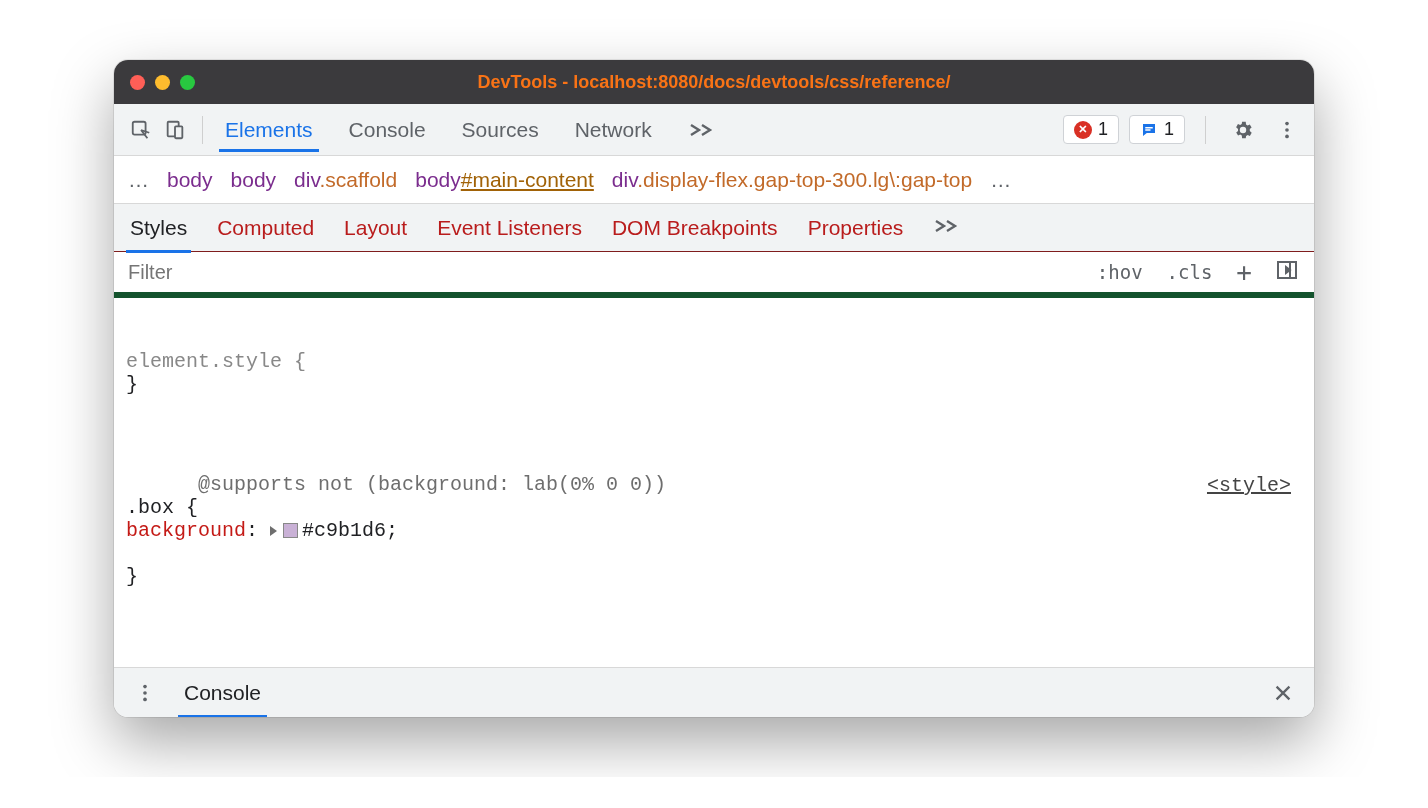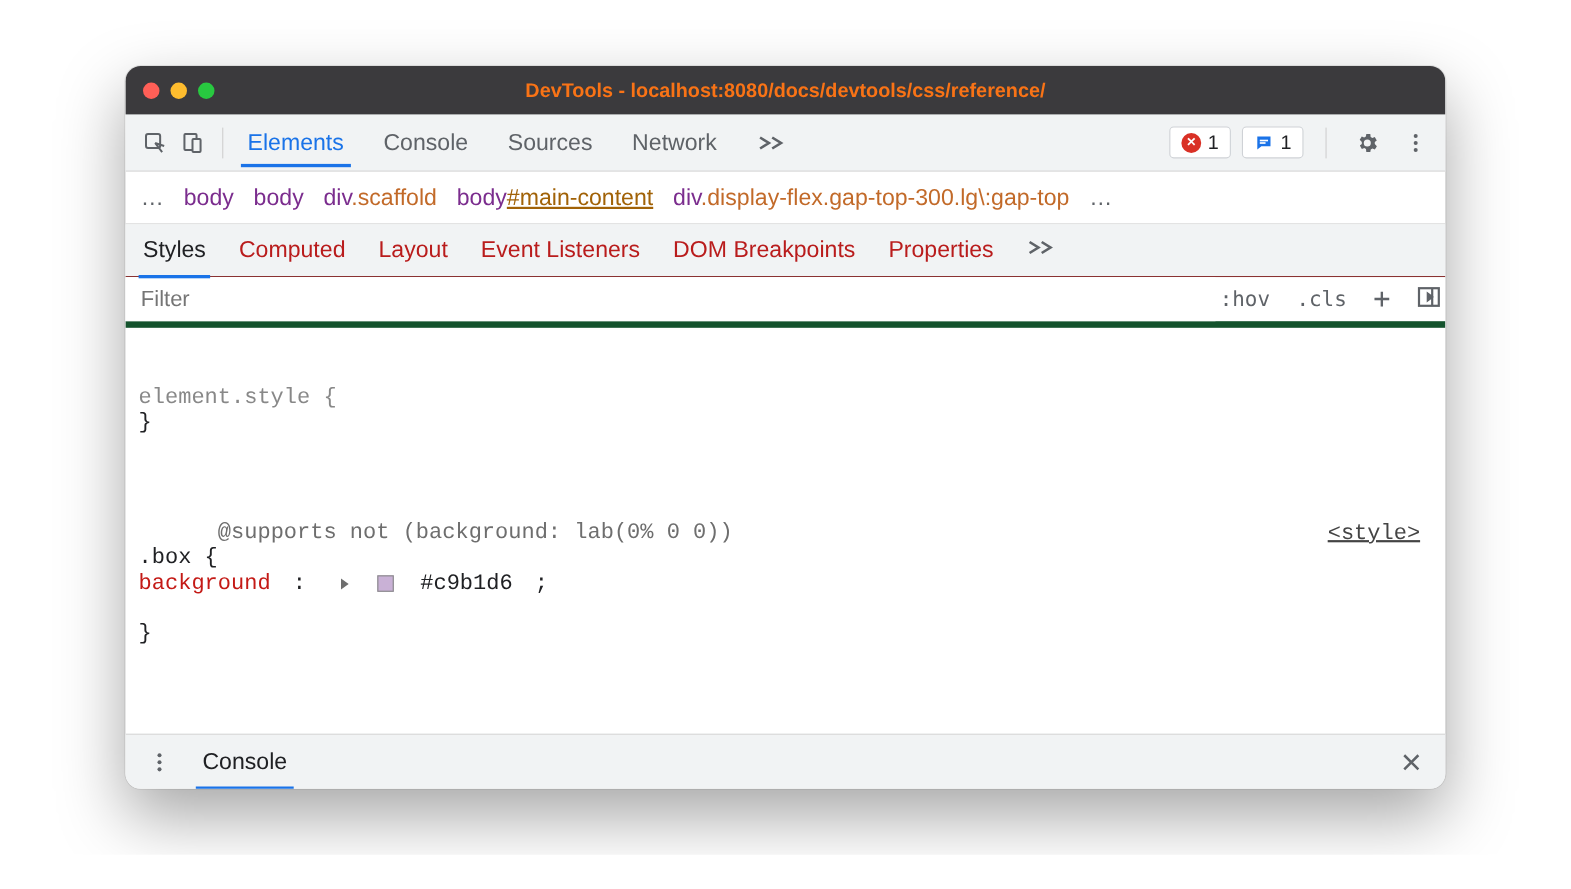--- a/index.html
+++ b/index.html
@@ -58,29 +58,29 @@
   .crumb { color:#7b2d8e; }
   .crumb .cls { color:#c26a29; }
   .crumb .id  { color:#a16207;text-decoration:underline; }
   .ellip { color:#5f6368; }
   .subtabs { display:flex; align-items:center; height:48px; border-bottom:1px solid #7f1d1d; background:#f1f3f4; font-size:21px; gap:26px; padding:0 14px;}
   .subtab { color:#b91c1c; position:relative; padding:0 2px;}
   .subtab.active { color:#202124; font-weight:500;}
   .subtab.active::after { content:""; position:absolute; left:-2px; right:-2px; bottom:-13px; height:3px; background:#1a73e8;}
   .filterbar { display:flex; align-items:center; height:46px; border-bottom:6px solid #14532d; background:#fff;}
   .filter-input { flex:1; border:none; outline:none; font-size:20px; padding:0 14px; color:#5f6368; height:100%;}
-  .filter-tools { display:flex; align-items:center; gap:16px; padding-right:0; font-family: Menlo, Consolas, monospace; font-size:19px; color:#5f6368;}
+  .filter-tools { display:flex; align-items:center; gap:16px; padding-right:12px; font-family: Menlo, Consolas, monospace; font-size:19px; color:#5f6368;}
   .filter-tools .btn { padding:2px 4px; }
   .styles { font-family: Liberation Mono, monospace; font-size:20px; padding:6px 12px 10px; color:#202124; white-space:pre;}
   .rule { margin-top:8px; position:relative;}
   .atrule { color:#6e6e6e;}
   .selector { color:#202124;}
   .prop { color:#c41a16;}
   .stylesrc { position:absolute; right:11px; top:24px; text-decoration:underline; color:#444;}
-  .swatchline { display:flex; align-items:center;gap:20px;}
+  .swatchline { display:flex; align-items:center;}
   .tri { display:inline-block; width:0; height:0; border-left:7px solid #6e6e6e; border-top:5px solid transparent; border-bottom:5px solid transparent; margin-right:6px;}
   .swatch { width:15px; height:15px; background:#c9b1d6; border:1px solid #888; margin-right:4px; display:inline-block;}
   .drawer { border-top:1px solid #d8d8d8; background:#f1f3f4; height:50px; display:flex; align-items:center; padding:0 14px; gap:18px;}
   .drawer .dtab { font-size:21px; color:#202124; position:relative; padding:0 4px;}
   .drawer .dtab.active::after { content:""; position:absolute; left:-2px; right:-2px; bottom:-13px; height:3px; background:#1a73e8;}
   .drawer .close { margin-left:auto; color:#5f6368;}
   .elstyle .gray { color:#888;}
 </style>
 </head>
 <body>

